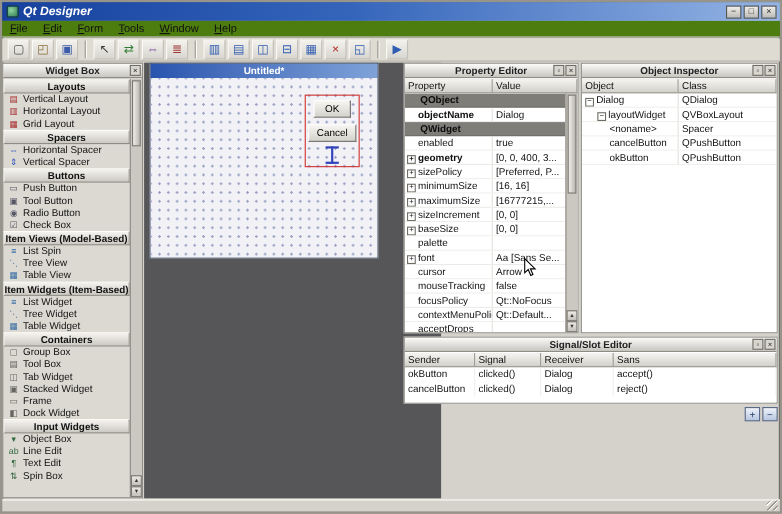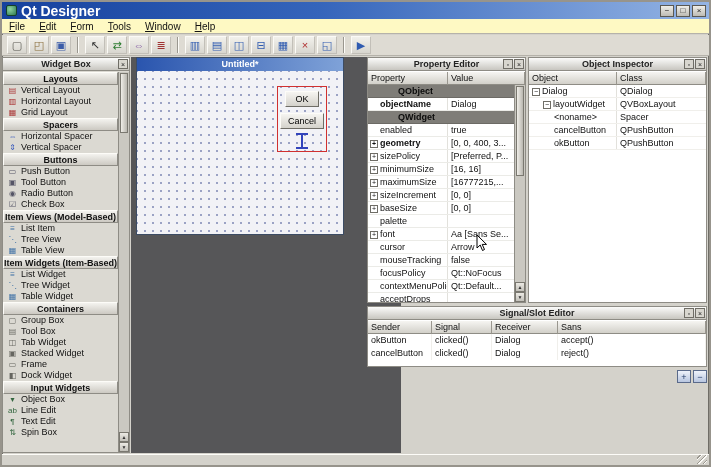--- a/index.html
+++ b/index.html
@@ -8,26 +8,26 @@
   button{font-family:inherit;cursor:default;}
   .window{position:relative;width:711px;height:467px;background:#d4d2cb;
     box-shadow:inset 0 0 0 2px #97948c, inset 0 0 0 3px #6f6d66;overflow:hidden;font-size:10px;color:#111;}
 
   
   .titlebar{position:absolute;left:2px;top:2px;right:2px;height:17px;
     background:linear-gradient(90deg,var(--titlebar-start,#16419e) 0%,#3565bb 45%,var(--titlebar-end,#94b4e4) 100%);
     display:flex;align-items:center;padding:0 3px;}
   .app-icon{width:11px;height:11px;border-radius:2px;margin:0 4px 0 1px;
     background:radial-gradient(circle at 35% 35%,#8fd3a0,#2d7a4f);border:1px solid #163f2a;}
-  .title-text{color:#fff;font-weight:bold;font-size:14px;flex:1;}
+  .title-text{color:#fff;font-weight:bold;font-size:11px;flex:1;font-style:italic;}
   .win-btn{width:14px;height:12px;margin-left:2px;font-size:8px;line-height:9px;
     background:linear-gradient(#efeee9,#bdbbb4);border:1px solid #5a5852;color:#222;}
 
   
-  .menubar{position:absolute;left:2px;top:19px;right:2px;height:15px;background:#fef9c3;
+  .menubar{position:absolute;left:2px;top:19px;right:2px;height:15px;background:#4d7c0f;
     border-bottom:1px solid #b5b2aa;display:flex;align-items:center;font-size:10px;}
   .menu-item{padding:1px 7px;}
 
   
   .toolbar{position:absolute;left:2px;top:35px;right:2px;height:21px;background:#dedbd3;
     border-bottom:1px solid #b5b2aa;display:flex;align-items:center;padding-left:4px;}
   .tool-btn{width:20px;height:18px;margin:0 1px;background:linear-gradient(#f2f1ec,#d8d6cf);
     border:1px solid #c2bfb8;border-top-color:#fbfaf6;border-left-color:#fbfaf6;}
   .tool-glyph{font-size:11px;line-height:14px;display:block;}
   .tb-sep{width:2px;height:16px;margin:0 5px;border-left:1px solid #9a978f;border-right:1px solid #fdfcf8;}
@@ -76,21 +76,21 @@
   .qbtn.cancel{left:2px;top:26px;width:44px;height:16px;}
   .vspacer{position:absolute;left:18px;top:46px;width:12px;height:16px;background:
     linear-gradient(var(--spacer-indicator,#3344bb),var(--spacer-indicator,#3344bb)) left top/100% 2px no-repeat,
     linear-gradient(var(--spacer-indicator,#3344bb),var(--spacer-indicator,#3344bb)) left bottom/100% 2px no-repeat,
     linear-gradient(var(--spacer-indicator,#3344bb),var(--spacer-indicator,#3344bb)) center/2px 100% no-repeat;}
 
   
   .prop-panel{left:367px;top:57px;width:159px;height:246px;}
   .prop-body{position:absolute;left:0;top:27px;right:11px;bottom:0;overflow:hidden;background:#fff;}
   .prop-row{display:flex;height:13px;line-height:12px;font-size:9px;border-bottom:1px solid #ebebe7;background:#fff;}
-  .prop-group{background:#7f7d78;color:#0c0c0c;font-weight:bold;padding-left:30px;border-bottom:1px solid #6c6a65;display:block;}
+  .prop-group{background:#7f7d78;color:#0c0c0c;font-weight:bold;padding-left:14px;border-bottom:1px solid #6c6a65;display:block;}
   .prop-name{width:80px;border-right:1px solid #e2e1dc;overflow:hidden;white-space:nowrap;padding-left:12px;}
   .prop-name.has-x{padding-left:2px;}
   .prop-value{flex:1;padding-left:3px;overflow:hidden;white-space:nowrap;}
   .b{font-weight:bold;}
   .xp{display:inline-block;width:8px;height:8px;line-height:6px;font-size:7px;text-align:center;
     border:1px solid #6f6d66;background:#fff;margin-right:2px;vertical-align:0;}
 
   
   .oi-panel{left:528px;top:57px;width:179px;height:246px;}
   .oi-body{position:absolute;left:0;top:27px;right:0;bottom:0;background:#fff;overflow:hidden;}
@@ -207,21 +207,21 @@
         <div class="wb-item"><span class="wb-icon" style="color: rgb(170, 51, 51);">▦</span><span class="wb-label">Grid Layout</span></div>
         <div class="wb-cat">Spacers</div>
         <div class="wb-item"><span class="wb-icon" style="color: rgb(51, 85, 187);">⇔</span><span class="wb-label">Horizontal Spacer</span></div>
         <div class="wb-item"><span class="wb-icon" style="color: rgb(51, 85, 187);">⇕</span><span class="wb-label">Vertical Spacer</span></div>
         <div class="wb-cat">Buttons</div>
         <div class="wb-item"><span class="wb-icon" style="color: rgb(85, 85, 102);">▭</span><span class="wb-label">Push Button</span></div>
         <div class="wb-item"><span class="wb-icon" style="color: rgb(85, 85, 102);">▣</span><span class="wb-label">Tool Button</span></div>
         <div class="wb-item"><span class="wb-icon" style="color: rgb(85, 85, 102);">◉</span><span class="wb-label">Radio Button</span></div>
         <div class="wb-item"><span class="wb-icon" style="color: rgb(85, 85, 102);">☑</span><span class="wb-label">Check Box</span></div>
         <div class="wb-cat">Item Views (Model-Based)</div>
-        <div class="wb-item"><span class="wb-icon" style="color: rgb(58, 110, 165);">≡</span><span class="wb-label">List Item</span></div>
+        <div class="wb-item"><span class="wb-icon" style="color: rgb(58, 110, 165);">≡</span><span class="wb-label">List Spin</span></div>
         <div class="wb-item"><span class="wb-icon" style="color: rgb(58, 110, 165);">⋱</span><span class="wb-label">Tree View</span></div>
         <div class="wb-item"><span class="wb-icon" style="color: rgb(58, 110, 165);">▦</span><span class="wb-label">Table View</span></div>
         <div class="wb-cat">Item Widgets (Item-Based)</div>
         <div class="wb-item"><span class="wb-icon" style="color: rgb(58, 110, 165);">≡</span><span class="wb-label">List Widget</span></div>
         <div class="wb-item"><span class="wb-icon" style="color: rgb(58, 110, 165);">⋱</span><span class="wb-label">Tree Widget</span></div>
         <div class="wb-item"><span class="wb-icon" style="color: rgb(58, 110, 165);">▦</span><span class="wb-label">Table Widget</span></div>
         <div class="wb-cat">Containers</div>
         <div class="wb-item"><span class="wb-icon" style="color: rgb(102, 102, 96);">▢</span><span class="wb-label">Group Box</span></div>
         <div class="wb-item"><span class="wb-icon" style="color: rgb(102, 102, 96);">▤</span><span class="wb-label">Tool Box</span></div>
         <div class="wb-item"><span class="wb-icon" style="color: rgb(102, 102, 96);">◫</span><span class="wb-label">Tab Widget</span></div>

